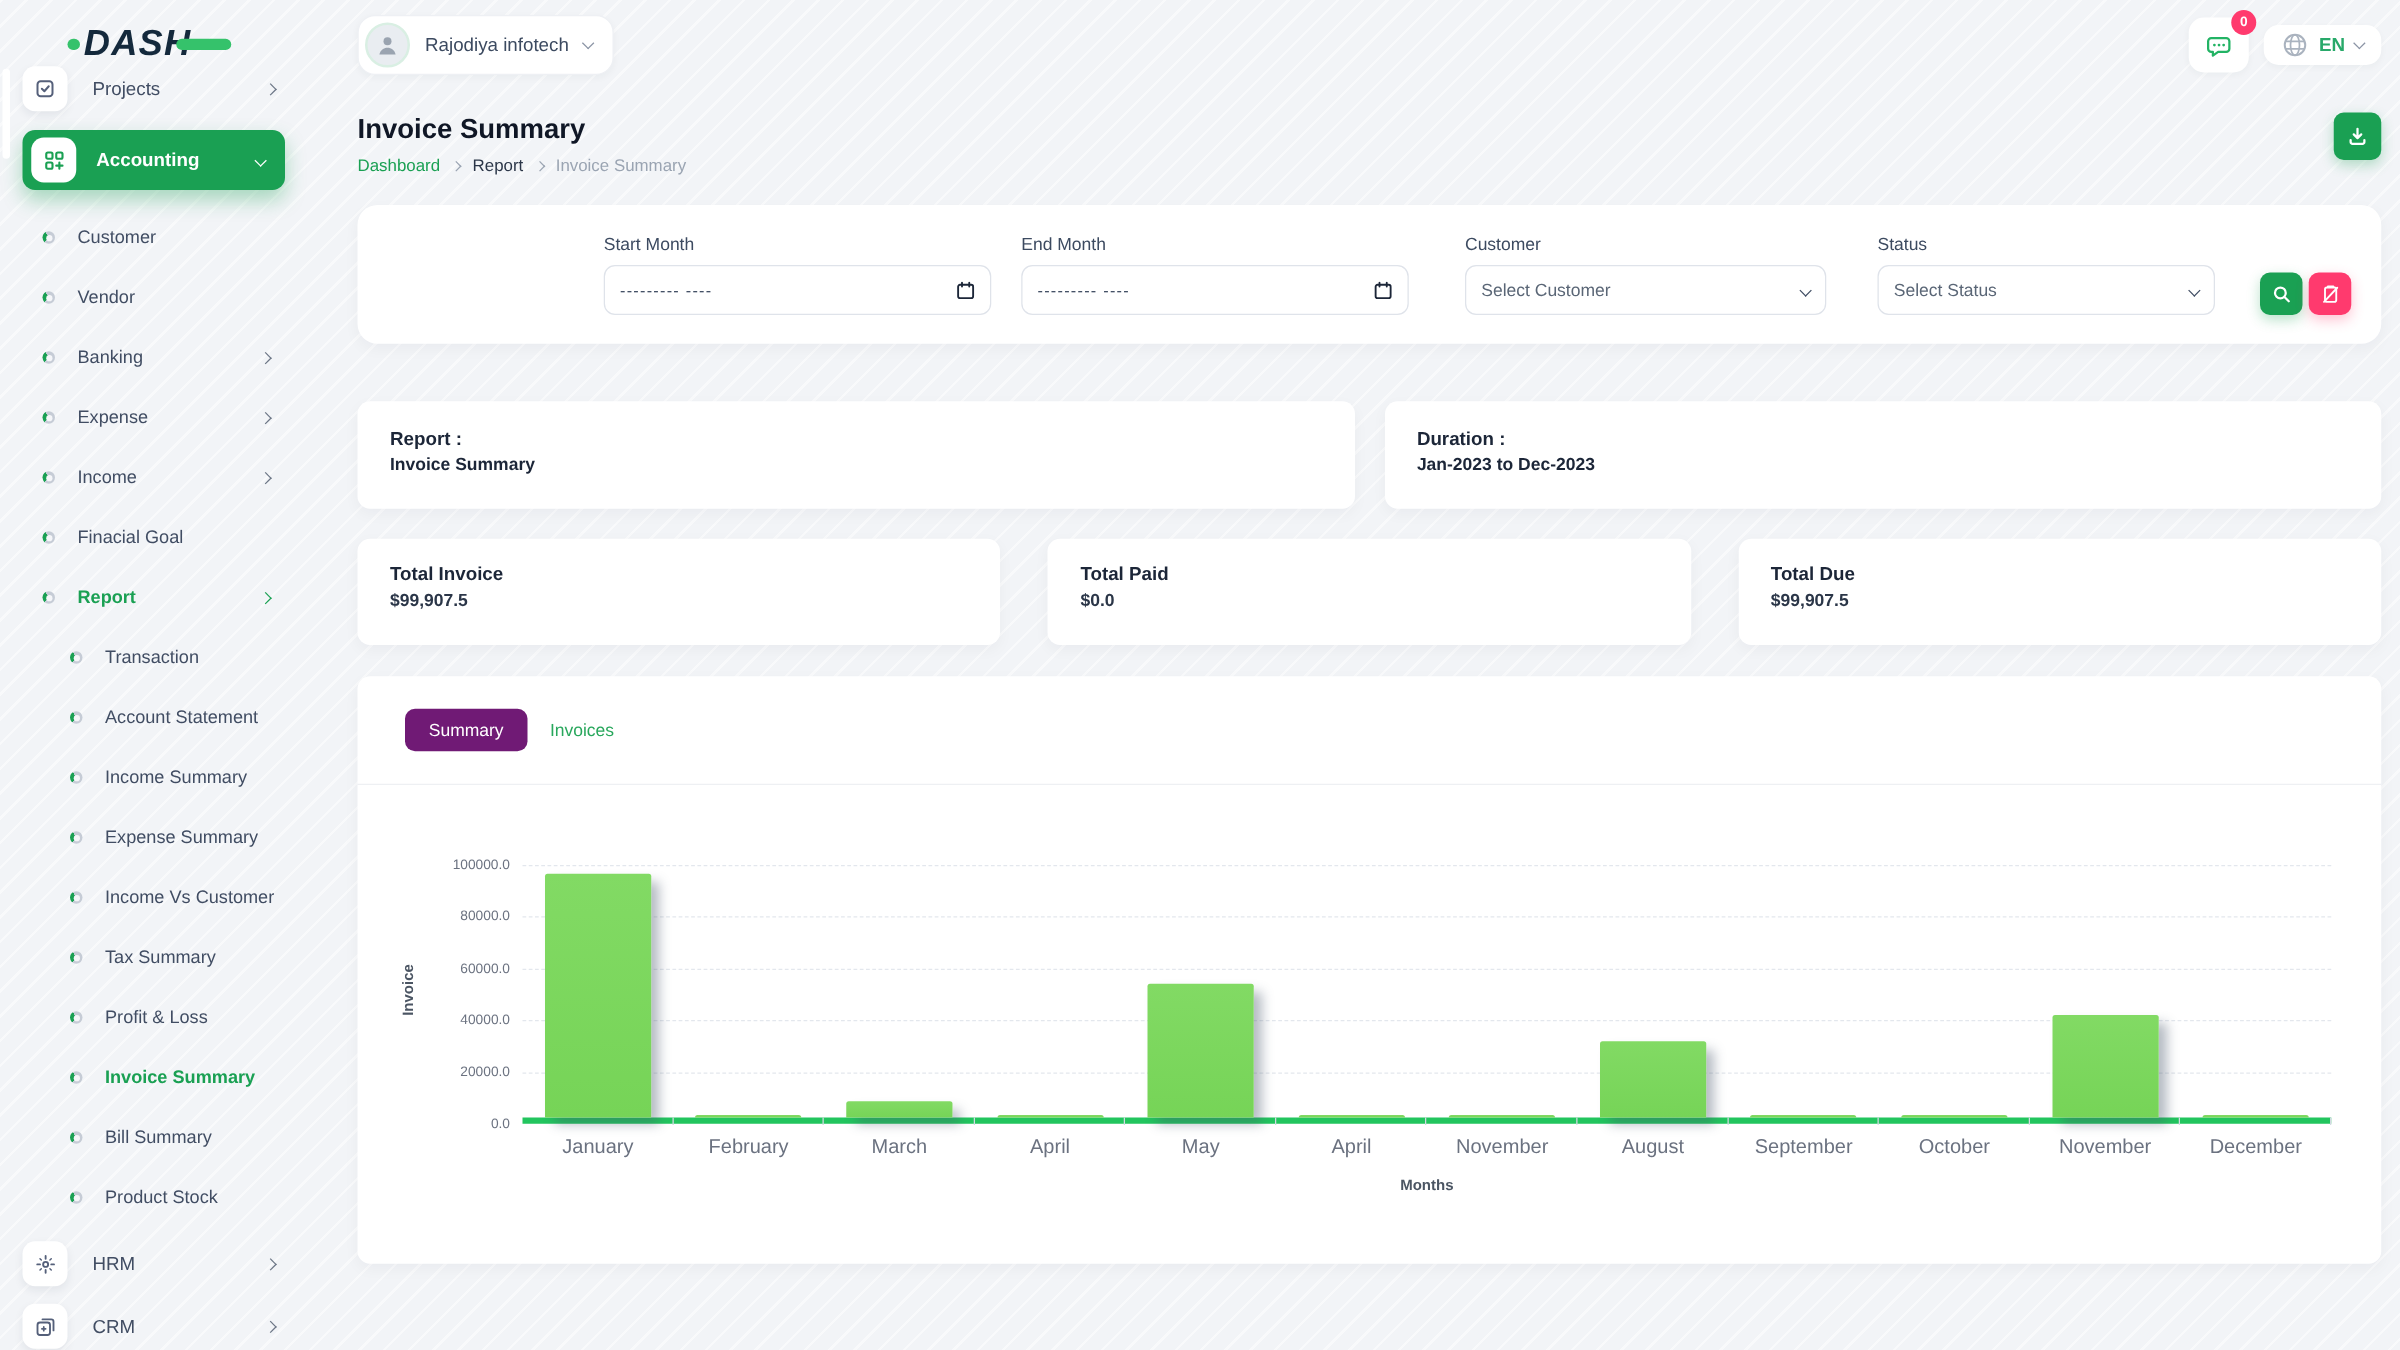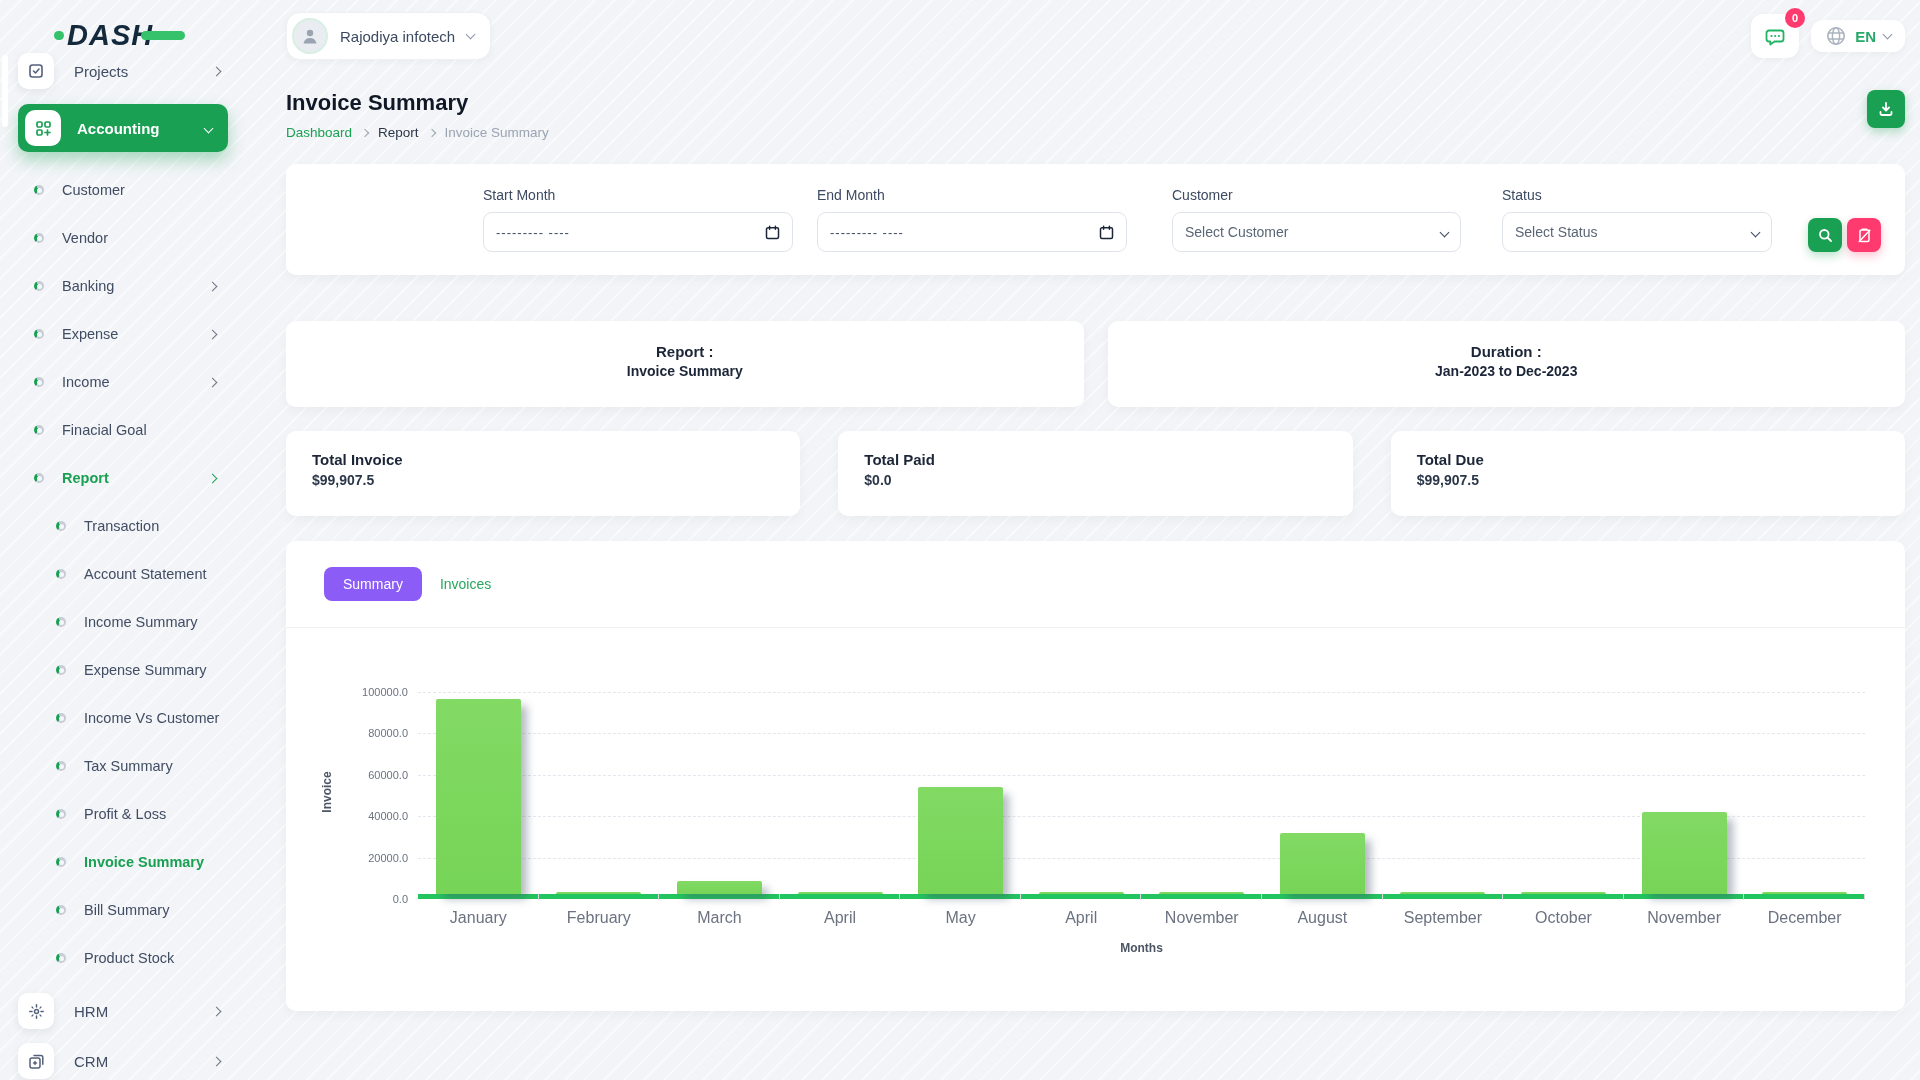--- a/index.html
+++ b/index.html
@@ -67,49 +67,49 @@
   .breadcrumb { display:flex; align-items:center; gap:10px; margin-top:9px; font-size:13.5px; }
   .breadcrumb .sep { width:6px; height:6px; border-right:1.6px solid #9aa4b2; border-bottom:1.6px solid #9aa4b2; transform:rotate(-45deg); }
   .bc-link { color:#1aa053; cursor:pointer; }
   .bc-mid { color:#2b3648; cursor:pointer; }
   .bc-muted { color:#9aa4b2; }
   .dl-btn { margin-left:auto; width:38px; height:38px; background:#1aa053; border-radius:8px; display:flex;
             align-items:center; justify-content:center; cursor:pointer; box-shadow:0 4px 10px rgba(26,160,83,.3); }
 
   .card { background:#fff; border-radius:10px; box-shadow:0 4px 12px rgba(15,23,42,.04); }
 
-  .filter-card { margin-top:24px; height:111px; display:flex; align-items:center; padding:0 24px 0 197px; }
+  .filter-card { margin-top:24px; height:111px; display:flex; align-items:center; padding:0 24px 0 197px;border-radius:16px; }
   .field { display:flex; flex-direction:column; }
   .field .flabel { font-size:14px; color:#3c4a60; margin-bottom:9px; }
   .inp { height:40px; border:1px solid #dfe3ea; border-radius:9px; background:#fff; display:flex; align-items:center;
          padding:0 12px; font-size:14px; color:#5a6676; cursor:pointer; }
   .inp .ph { color:#3c4a60; letter-spacing:1px; font-size:13px; }
   .inp .right { margin-left:auto; display:flex; align-items:center; }
   .w-month { width:310px; }
   .w-cust { width:289px; }
   .w-stat { width:270px; }
   .gap1 { width:24px; } .gap2 { width:45px; } .gap3 { width:41px; }
   .filter-btns { margin-left:auto; display:flex; gap:5px; }
   .sq-btn { width:34px; height:34px; border-radius:8px; display:flex; align-items:center; justify-content:center; cursor:pointer; }
   .sq-btn.green { background:#1aa053; box-shadow:0 4px 10px rgba(26,160,83,.3); }
   .sq-btn.pink { background:#ff3a6e; box-shadow:0 4px 10px rgba(255,58,110,.3); }
 
   .two-col { display:flex; gap:24px; margin-top:46px; }
-  .info-card { flex:1; height:86px; padding:22px 26px;text-align:center; }
+  .info-card { flex:1; height:86px; padding:22px 26px; }
   .info-card .t { font-size:15px; font-weight:700; color:#1c2638; }
   .info-card .v { font-size:14px; font-weight:700; color:#1c2638; margin-top:3px; }
 
   .stats-row { display:flex; gap:38px; margin-top:24px; }
   .stat-card { flex:1; height:85px; padding:20px 26px; }
   .stat-card .t { font-size:15px; font-weight:700; color:#1c2638; }
   .stat-card .v { font-size:14px; font-weight:600; color:#2b3648; margin-top:4px; }
 
   .chart-card { margin-top:25px; height:470px; padding:26px 0 0 0; }
   .tabs { display:flex; align-items:center; gap:14px; padding:0 38px; }
-  .tab-active { background:#8b5cf6; color:#fff; font-size:14px; padding:9px 19px; border-radius:8px; cursor:pointer; }
+  .tab-active { background:#701a75; color:#fff; font-size:14px; padding:9px 19px; border-radius:8px; cursor:pointer; }
   .tab-link { color:#28a75c; font-size:14px; cursor:pointer; padding:9px 4px; }
   .tabs-divider { border-bottom:1px solid #eef0f3; margin-top:26px; }
 
   .chart-zone { display:flex; padding:0 40px 0 28px; }
   .y-title { width:26px; display:flex; align-items:center; justify-content:center; margin-top:60px; height:207px; }
   .y-title span { transform:rotate(-90deg); font-size:12px; font-weight:700; color:#4b5563; white-space:nowrap; }
   .plot-wrap { flex:1; margin-left:78px; }
   .plot { position:relative; height:207px; margin-top:64px; border-bottom:5px solid #22c55e; }
   .gridline { position:absolute; left:0; right:0; border-top:1px dashed #e3e7ed; }
   .ytick { position:absolute; right:calc(100% + 10px); transform:translateY(-50%); font-size:11px; color:#6b7280; white-space:nowrap; }

